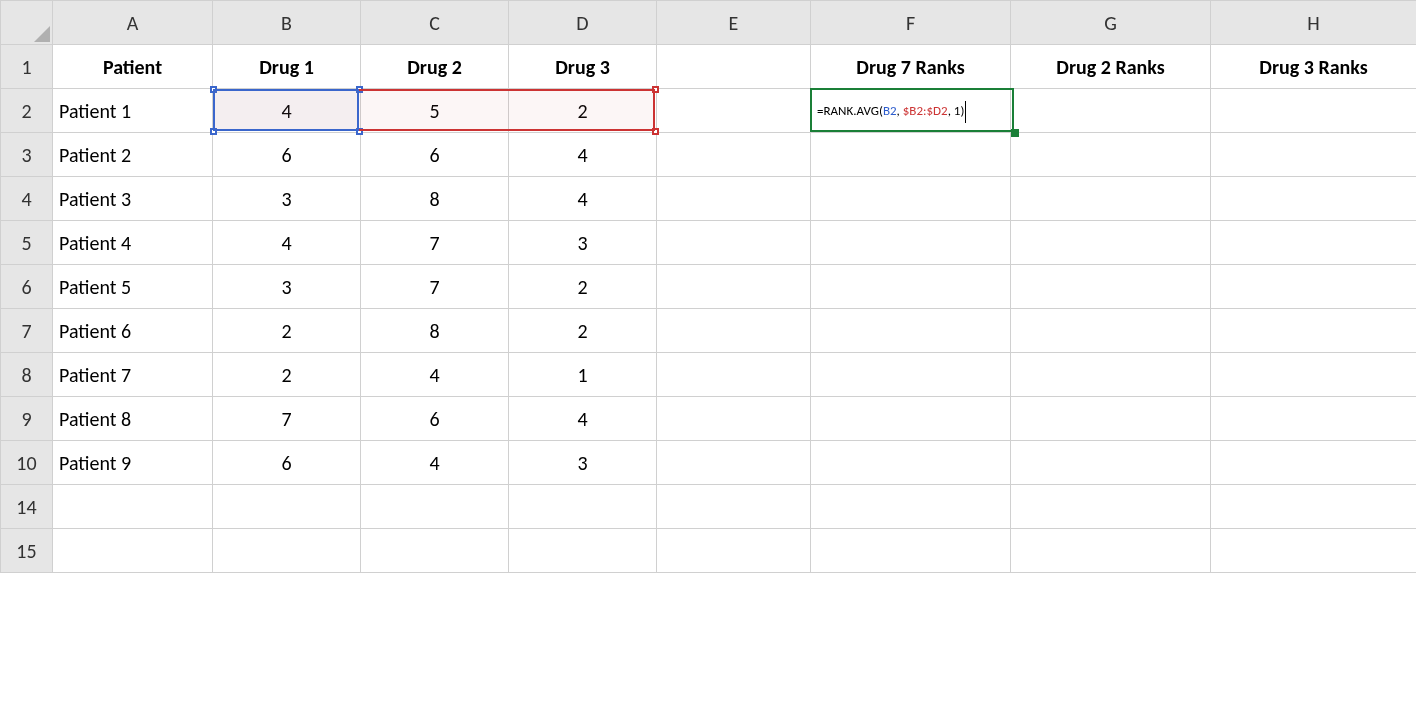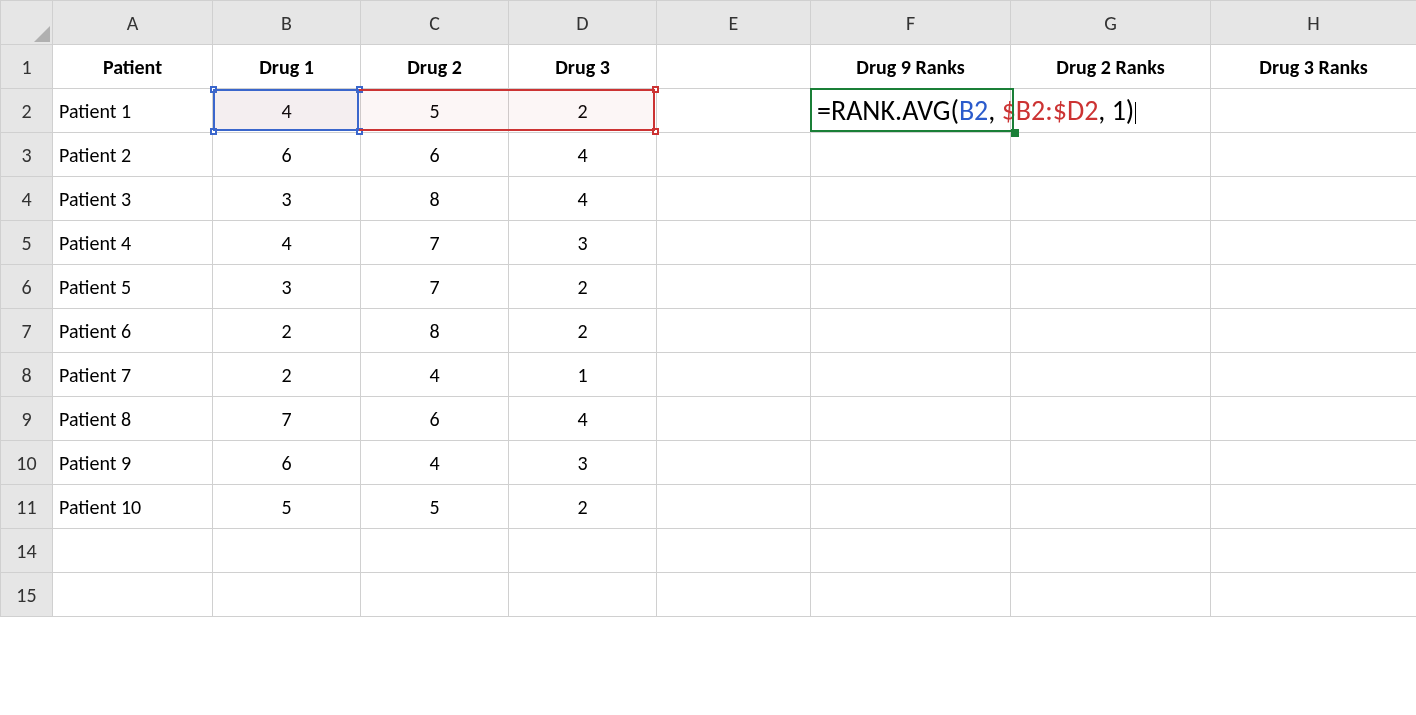--- a/index.html
+++ b/index.html
@@ -99,21 +99,21 @@
     position: absolute;
     width: 8px; height: 8px;
     background: #1a7f37;
     z-index: 7;
   }
 
   
   .formula-text {
     position: relative;
     font-family: Calibri, Arial, sans-serif;
-    font-size: 28px;
+    font-size: 13px;
     white-space: nowrap;
     display: inline-block;
     vertical-align: middle;
   }
   .ref-blue { color: #2b5bcc; }
   .ref-red  { color: #cc3333; }
   .caret {
     display: inline-block;
     width: 1px; height: 22px;
     background: #000;
@@ -155,21 +155,21 @@
           <th class="colhdr cG">G</th>
           <th class="colhdr cH">H</th>
         </tr>
         <tr>
           <th class="rowhdr">1</th>
           <td class="cA bold center" id="cell-A1">Patient</td>
           <td class="cB bold center" id="cell-B1">Drug 1</td>
           <td class="cC bold center" id="cell-C1">Drug 2</td>
           <td class="cD bold center" id="cell-D1">Drug 3</td>
           <td class="cE" id="cell-E1"></td>
-          <td class="cF bold center" id="cell-F1">Drug 9 Ranks</td>
+          <td class="cF bold center" id="cell-F1">Drug 7 Ranks</td>
           <td class="cG bold center" id="cell-G1">Drug 2 Ranks</td>
           <td class="cH bold center" id="cell-H1">Drug 3 Ranks</td>
         </tr>
         <tr>
           <th class="rowhdr">2</th>
           <td class="cA left" id="cell-A2">Patient 1</td>
           <td class="cB center" id="cell-B2">4</td>
           <td class="cC center" id="cell-C2">5</td>
           <td class="cD center" id="cell-D2">2</td>
           <td class="cE" id="cell-E2"></td>
@@ -257,31 +257,20 @@
         <tr>
           <th class="rowhdr">10</th>
           <td class="cA left" id="cell-A10">Patient 9</td>
           <td class="cB center" id="cell-B10">6</td>
           <td class="cC center" id="cell-C10">4</td>
           <td class="cD center" id="cell-D10">3</td>
           <td class="cE" id="cell-E10"></td>
           <td class="cF" id="cell-F10"></td>
           <td class="cG" id="cell-G10"></td>
           <td class="cH" id="cell-H10"></td>
-        </tr>
-        <tr>
-          <th class="rowhdr">11</th>
-          <td class="cA left" id="cell-A11">Patient 10</td>
-          <td class="cB center" id="cell-B11">5</td>
-          <td class="cC center" id="cell-C11">5</td>
-          <td class="cD center" id="cell-D11">2</td>
-          <td class="cE" id="cell-E11"></td>
-          <td class="cF" id="cell-F11"></td>
-          <td class="cG" id="cell-G11"></td>
-          <td class="cH" id="cell-H11"></td>
         </tr>
         <tr>
           <th class="rowhdr">14</th>
           <td class="cA" id="cell-A14"></td>
           <td class="cB" id="cell-B14"></td>
           <td class="cC" id="cell-C14"></td>
           <td class="cD" id="cell-D14"></td>
           <td class="cE" id="cell-E14"></td>
           <td class="cF" id="cell-F14"></td>
           <td class="cG" id="cell-G14"></td>

